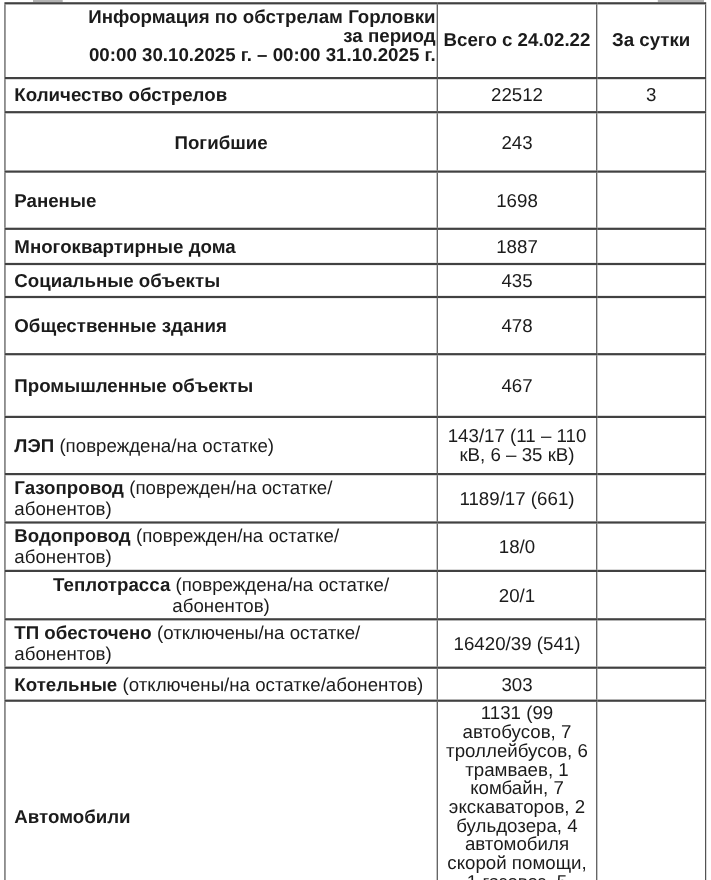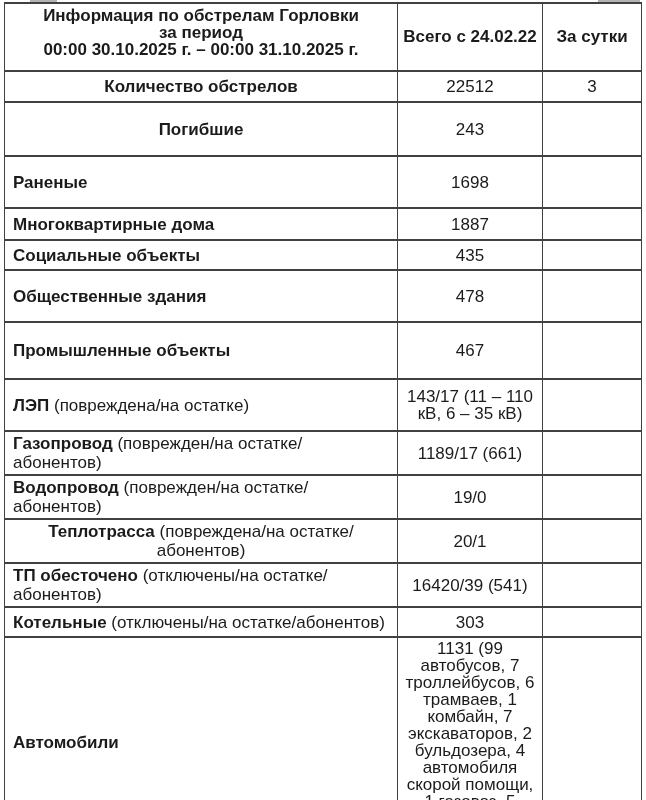--- a/index.html
+++ b/index.html
@@ -34,21 +34,21 @@
   td {
     border-style: solid;
     border-color: #414141;
     border-width: 2px 1px;
     vertical-align: middle;
     font-size: 17px;
     overflow: hidden;
   }
   
   tr:nth-child(1)  td { height: 62px; }
-  tr:nth-child(2)  td { height: 25px; text-align: center; }
+  tr:nth-child(2)  td { height: 25px; }
   tr:nth-child(3)  td { height: 48px; text-align: center; }
   tr:nth-child(4)  td { height: 46px; }
   tr:nth-child(5)  td { height: 26px; }
   tr:nth-child(6)  td { height: 24px; }
   tr:nth-child(7)  td { height: 46px; }
   tr:nth-child(8)  td { height: 51px; }
   tr:nth-child(9)  td { height: 46px; }
   tr:nth-child(10) td { height: 36px; margin-left: 45px; }
   tr:nth-child(11) td { height: 23px; }
   tr:nth-child(12) td { height: 23px; text-align: center; }
@@ -64,21 +64,21 @@
   }
   td.c2, td.c3 {
     text-align: center;
     padding: 2px 2px;
     line-height: 17px;
   }
   .lbl { font-weight: 700; }
   .note { font-weight: 400; }
   td.hc1 {
     vertical-align: top;
-    text-align: center;
+    text-align: right;
     font-weight: 700;
     line-height: 17px;
     padding-top: 3px;
   }
   td.hc2, td.hc3 {
     text-align: center;
     font-weight: 700;
     white-space: nowrap;
   }
 </style>
@@ -155,21 +155,21 @@
     </tr>
 
     <tr>
       <td class="c1"><span class="lbl">Газопровод</span> <span class="note">(поврежден/на остатке/абонентов)</span></td>
       <td class="c2">1189/17 (661)</td>
       <td class="c3"></td>
     </tr>
 
     <tr>
       <td class="c1"><span class="lbl">Водопровод</span> <span class="note">(поврежден/на остатке/абонентов)</span></td>
-      <td class="c2">19/0</td>
+      <td class="c2">18/0</td>
       <td class="c3"></td>
     </tr>
 
     <tr>
       <td class="c1"><span class="lbl">Теплотрасса</span> <span class="note">(повреждена/на остатке/абонентов)</span></td>
       <td class="c2">20/1</td>
       <td class="c3"></td>
     </tr>
 
     <tr>

